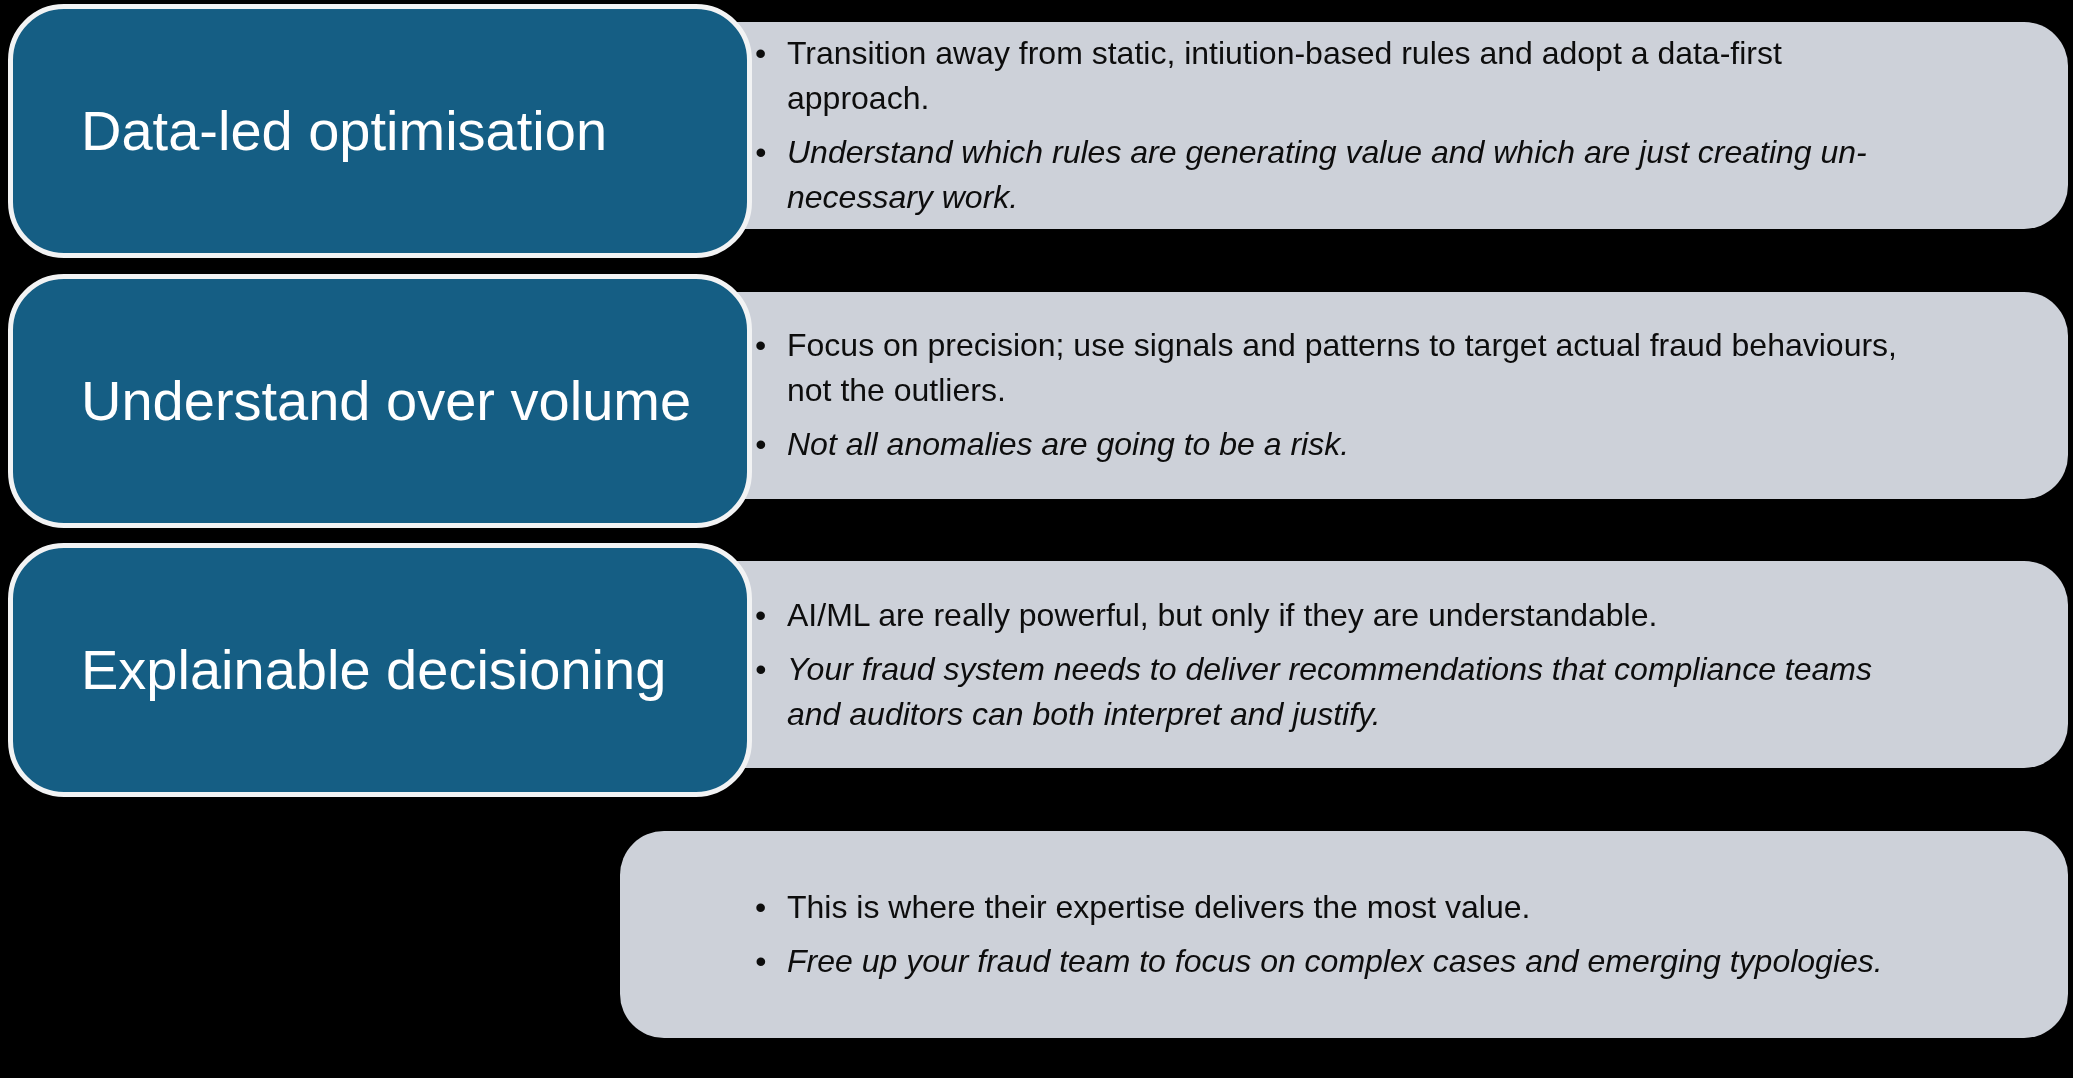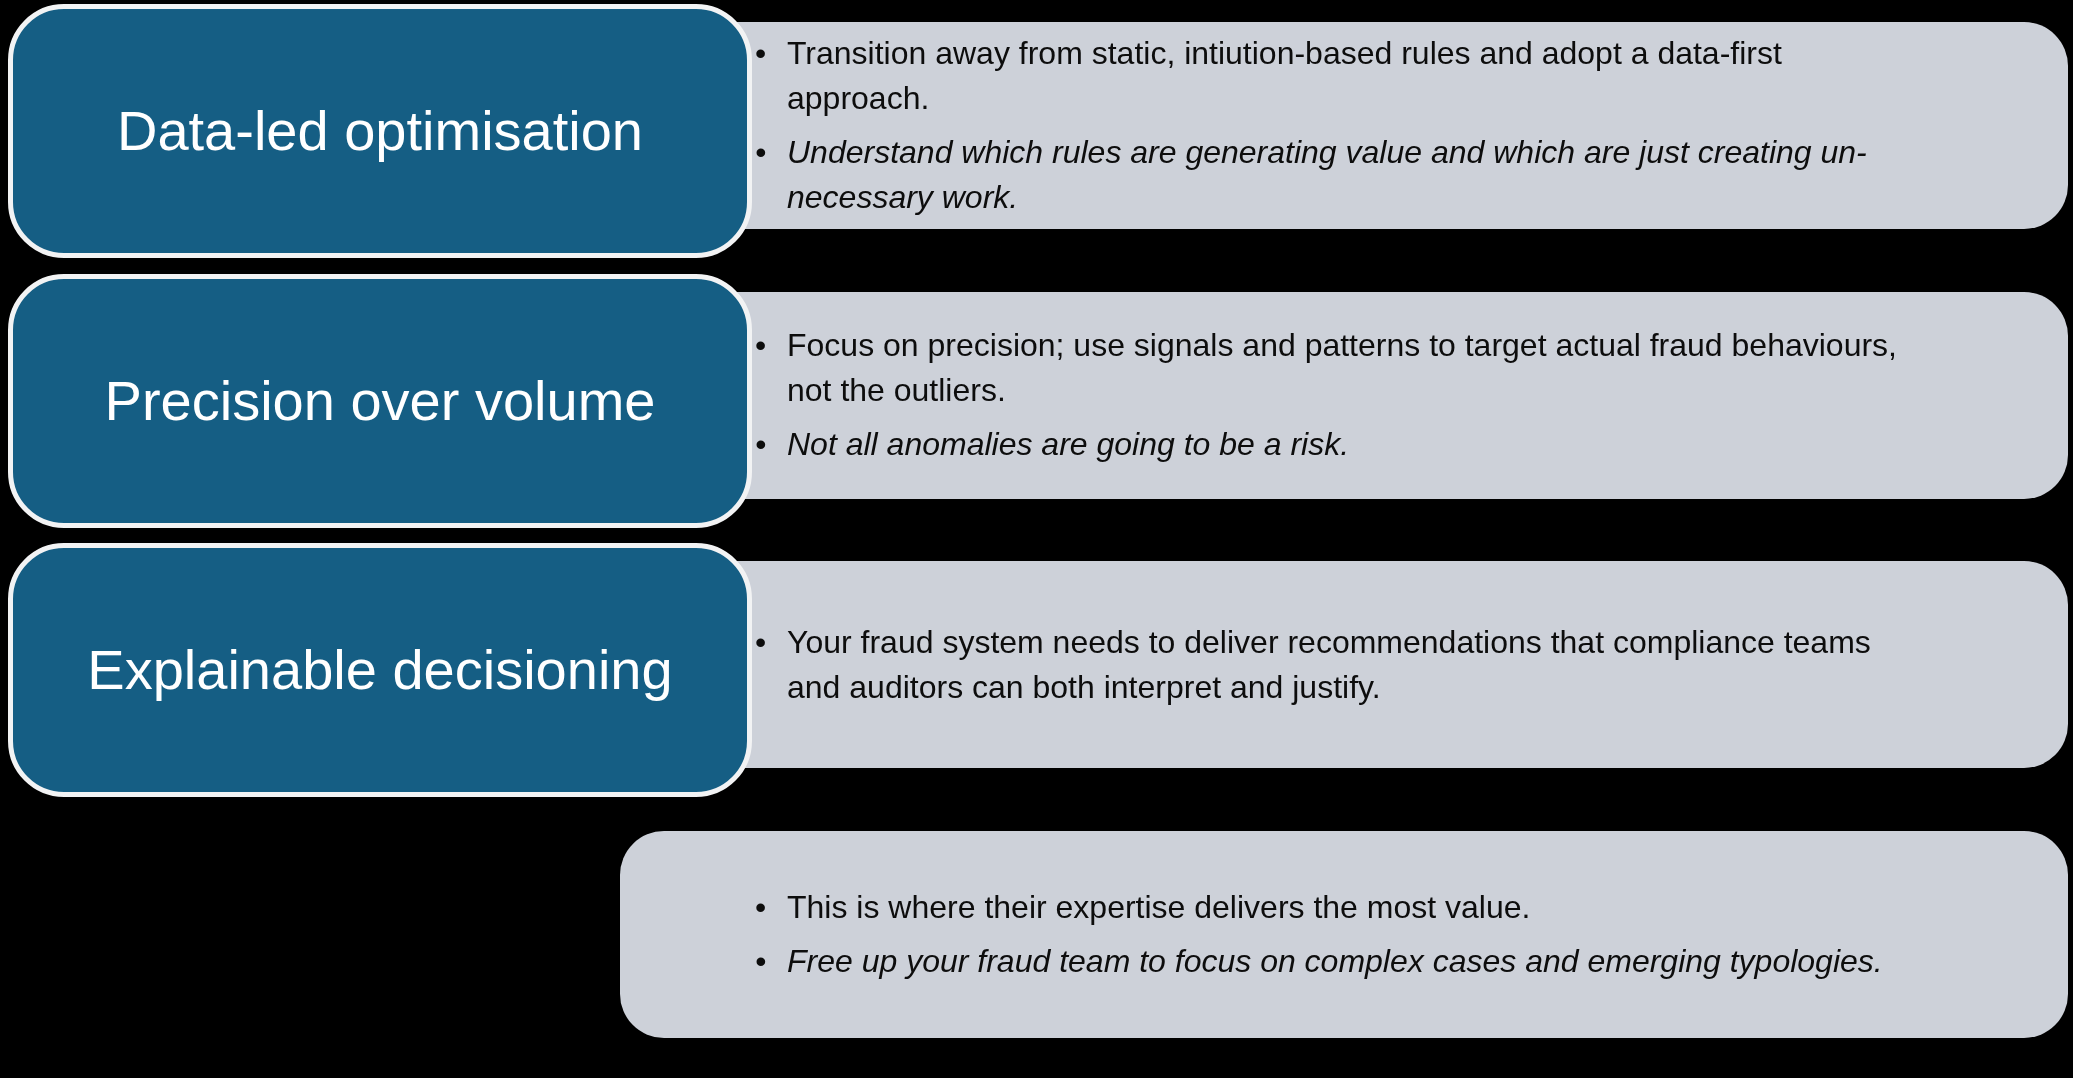--- a/index.html
+++ b/index.html
@@ -62,22 +62,23 @@
     left: 8px;
     top: 4px;
     width: 744px;
     height: 254px;
     box-sizing: border-box;
     background: var(--box-color, #155E84);
     border: 5px solid var(--box-border, #F2F3F4);
     border-radius: 56px;
     display: flex;
     align-items: center;
-    justify-content: center;
+    justify-content: flex-start;
     text-align: center;
+    padding-left: 48px;
   }
   .box .label {
     color: var(--label-color, #FFFFFF);
     font-size: 56px;
     line-height: 70px;
     white-space: pre-line;
     padding: 0 20px;
   }
 </style>
 </head>
@@ -101,27 +102,28 @@
 
   <div class="row">
     <div class="panel">
       <ul class="bullets">
         <li>Focus on precision; use signals and patterns to target actual fraud behaviours,
 not the outliers.</li>
         <li>Not all anomalies are going to be a risk.</li>
       </ul>
     </div>
     <div class="box">
-      <span class="label">Precision over volume</span>
+      <span class="label">Understand over volume</span>
     </div>
   </div>
 
   <div class="row">
     <div class="panel">
       <ul class="bullets">
+        <li>AI/ML are really powerful, but only if they are understandable.</li>
         <li>Your fraud system needs to deliver recommendations that compliance teams
 and auditors can both interpret and justify.</li>
       </ul>
     </div>
     <div class="box">
       <span class="label">Explainable decisioning</span>
     </div>
   </div>
 
   <div class="row">

